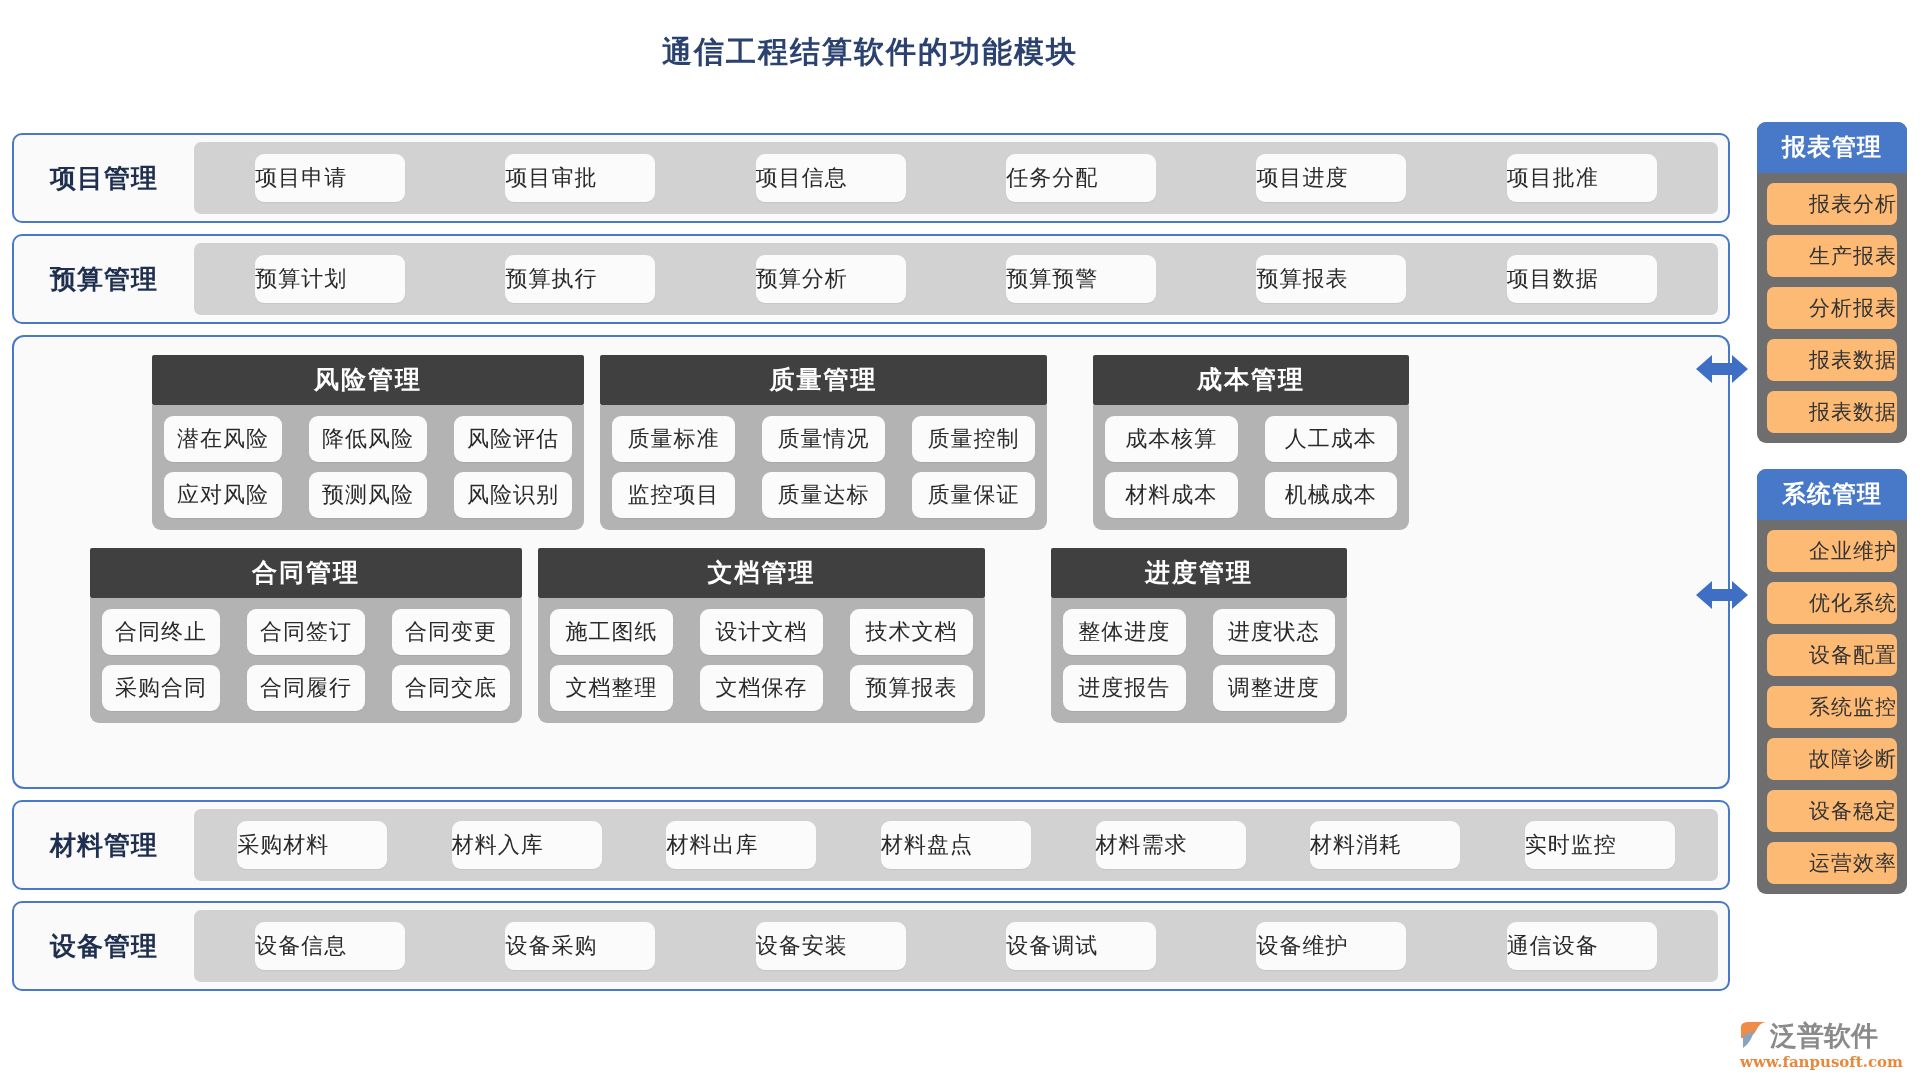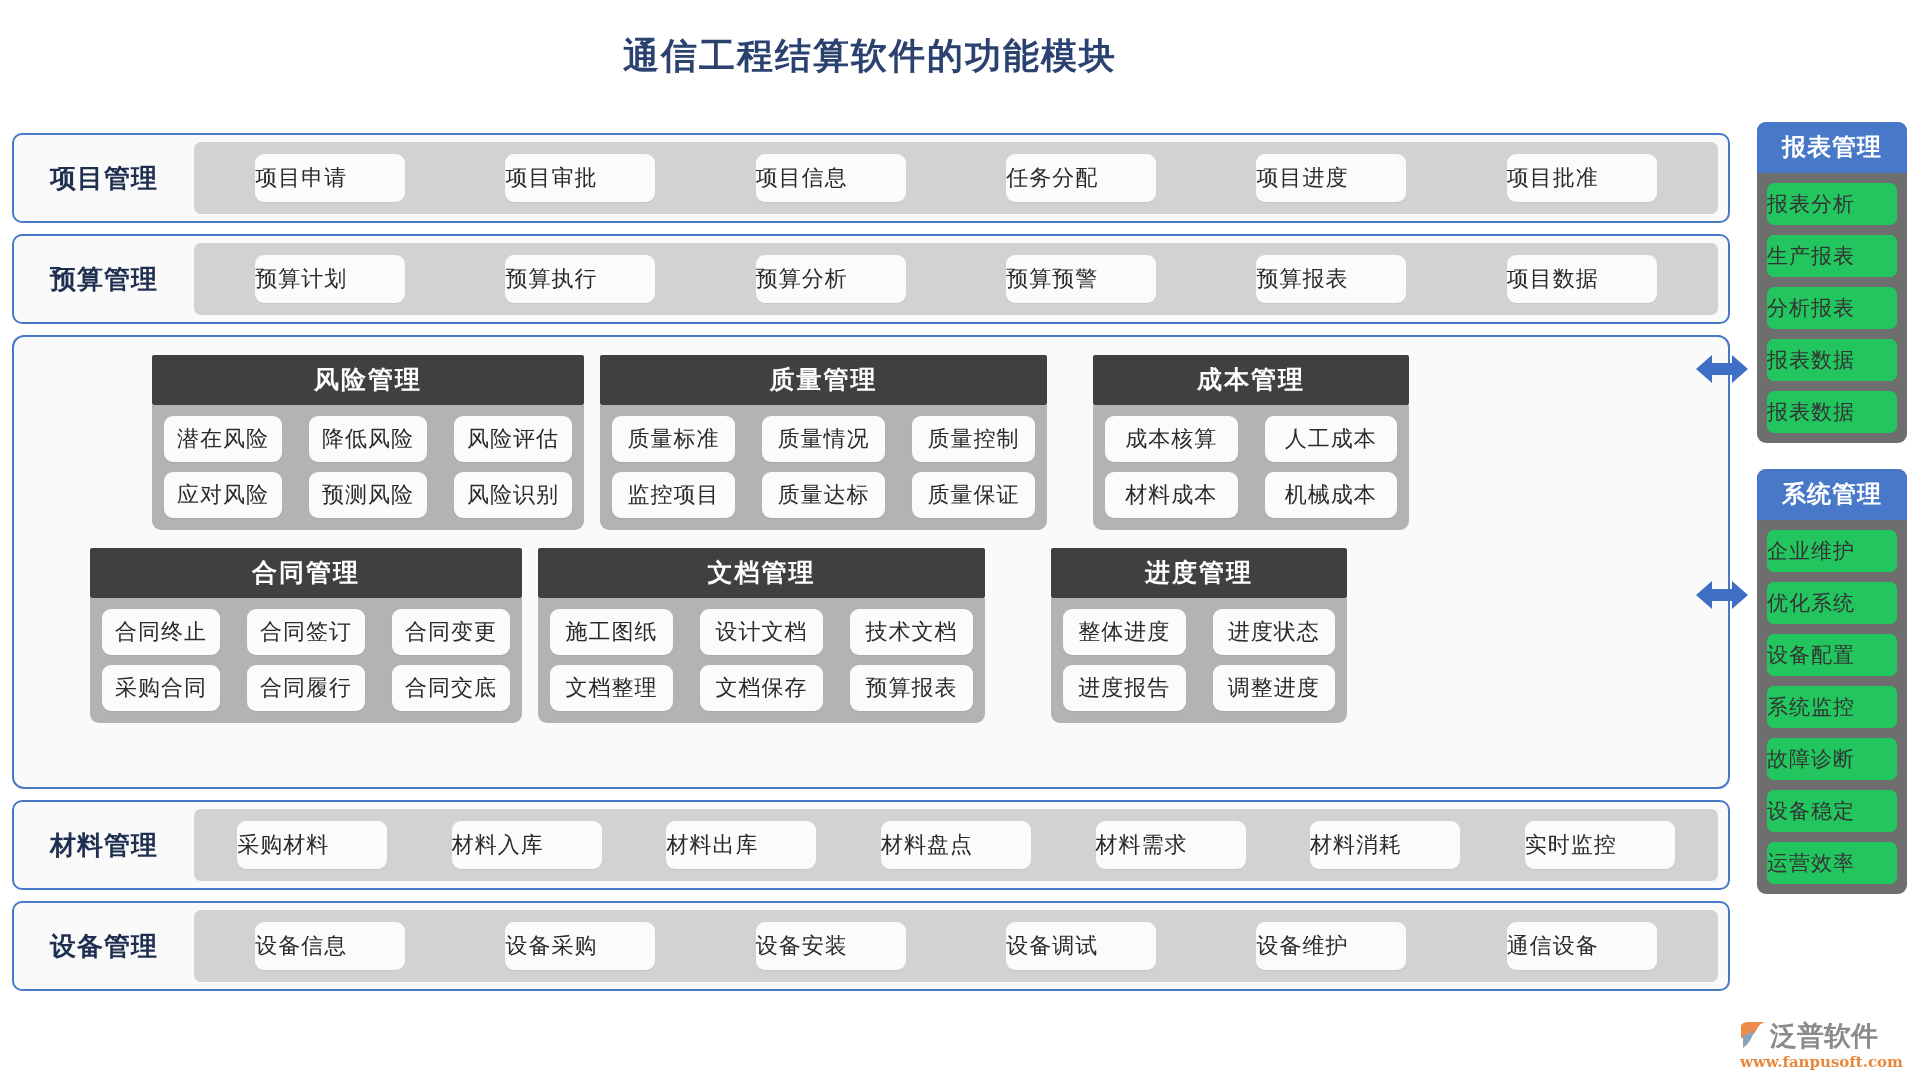--- a/index.html
+++ b/index.html
@@ -19,21 +19,21 @@
     background: #ffffff;
   }
 
   
   .page-title {
     position: absolute;
     top: 32px;
     left: 0;
     width: 1740px;
     text-align: center;
-    font-size: 36px;
+    font-size: 30px;
     font-weight: bold;
     color: #2b4270;
     letter-spacing: 2px;
     font-family: "DejaVu Serif", "Liberation Serif", serif;
   }
 
   
   .main-col {
     position: absolute;
     left: 12px;
@@ -166,26 +166,26 @@
   .side-head {
     background: #4878c8;
     color: #ffffff;
     font-size: 24px;
     font-weight: bold;
     text-align: center;
     padding: 9px 0 10px 0;
     letter-spacing: 1px;
   }
   .side-item {
-    background: #22c55e;
+    background: #fdba74;
     border-radius: 7px;
     margin: 10px 10px 0 10px;
     font-size: 21px;
     color: #333333;
-    text-align: left;
+    text-align: right;
     padding: 7px 0;
     white-space: nowrap;
     letter-spacing: 1px;
   }
 
   
   .arrow {
     position: absolute;
     width: 52px;
     height: 34px;

